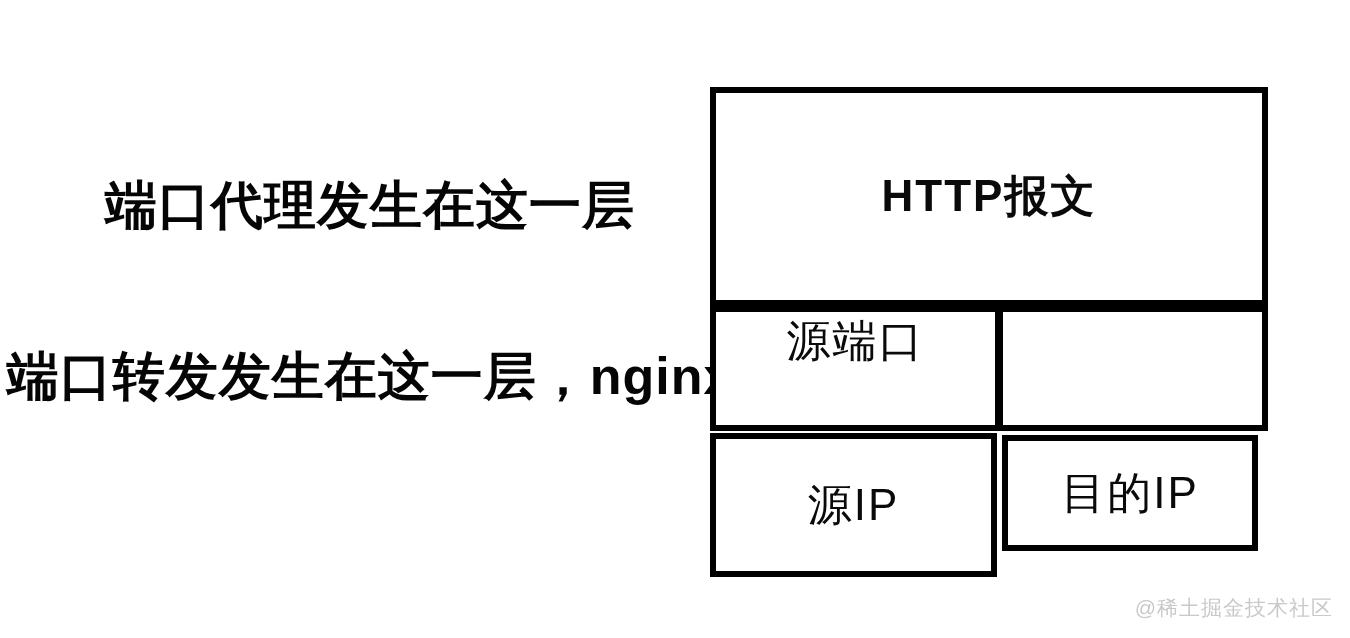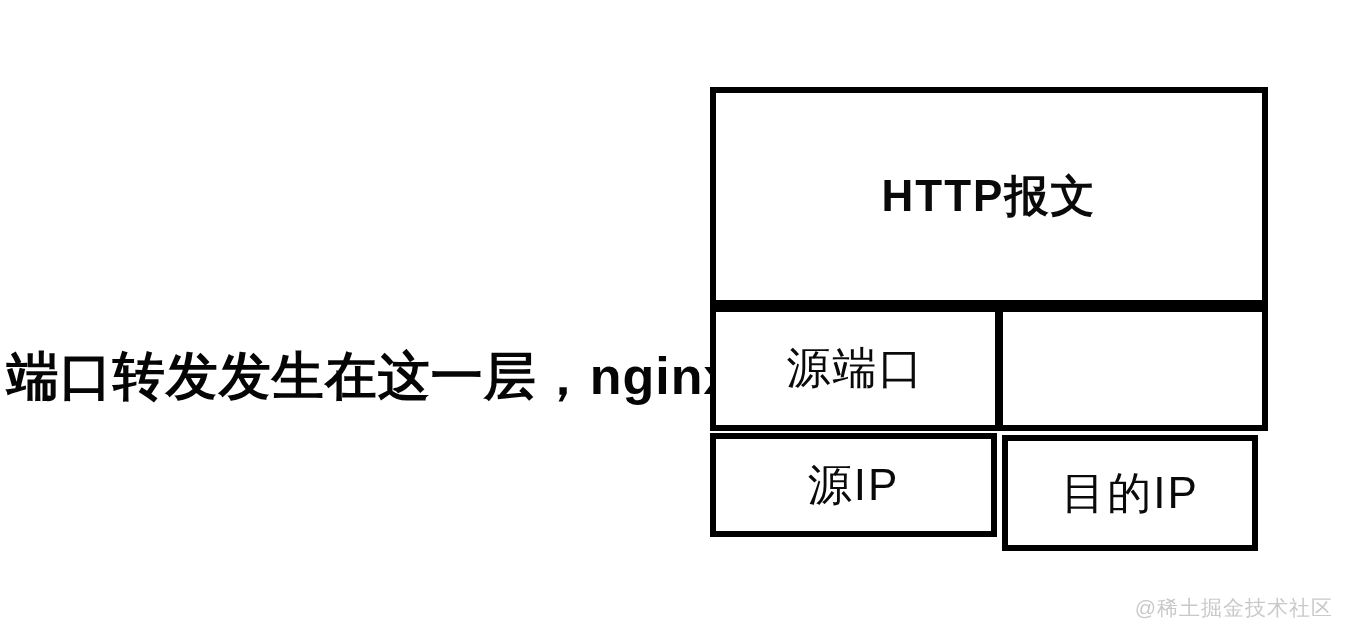--- a/index.html
+++ b/index.html
@@ -42,45 +42,46 @@
     font-size: 44px;
     font-weight: 500;
     color: #0a0a0a;
     letter-spacing: 2px;
     white-space: nowrap;
   }
   .http-box   { left: 710px;  top: 87px;  width: 558px; height: 219px; font-weight: bold; }
   .port-row   { left: 710px;  top: 306px; width: 558px; height: 125px;
                 position: absolute; border: 6px solid #000000; background: #ffffff;
                 display: flex; align-items: stretch; }
-  .port-cell  { display: flex; align-items: center; justify-content: center;
+  .port-cell  { display: flex; align-items: flex-start; justify-content: center;
                 font-size: 44px; font-weight: 500; letter-spacing: 2px; white-space: nowrap; }
   .port-cell.left  { flex: 0 0 279px; }
   .port-cell.right { flex: 1 1 auto; }
   .row-divider { flex: 0 0 8px; background: #000000; }
-  .srcip-box  { left: 710px;  top: 433px; width: 287px; height: 104px; text-align: right; }
+  .srcip-box  { left: 710px;  top: 433px; width: 287px; height: 144px; text-align: right; }
   .dstip-box  { left: 1002px; top: 435px; width: 256px; height: 116px; }
 
   
   .watermark {
     position: absolute;
     right: 17px;
     bottom: 16px;
     font-size: 21px;
     font-weight: 400;
     color: #c9c9c9;
     letter-spacing: 1px;
     white-space: nowrap;
   }
 </style>
 </head>
 <body>
 
 <div class="canvas">
 
+  <div class="annotation a1">端口代理发生在这一层</div>
 
   <div class="annotation a2">端口转发发生在这一层，nginx</div>
 
 
   <div class="pbox http-box">
     <span>HTTP报文</span>
   </div>
 
   <div class="port-row">
     <div class="port-cell left">

